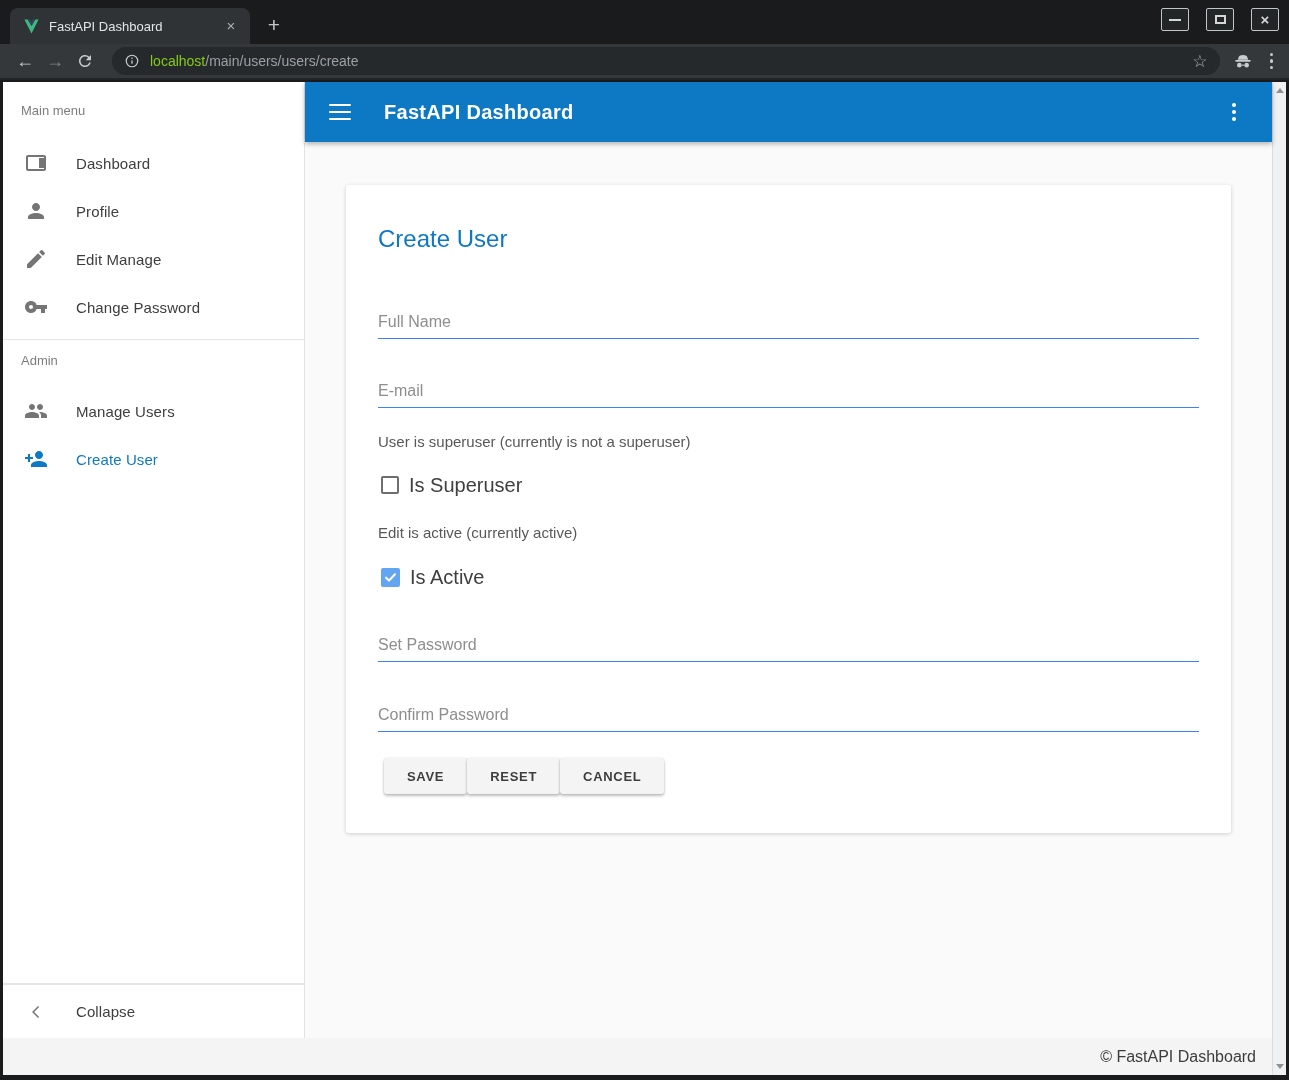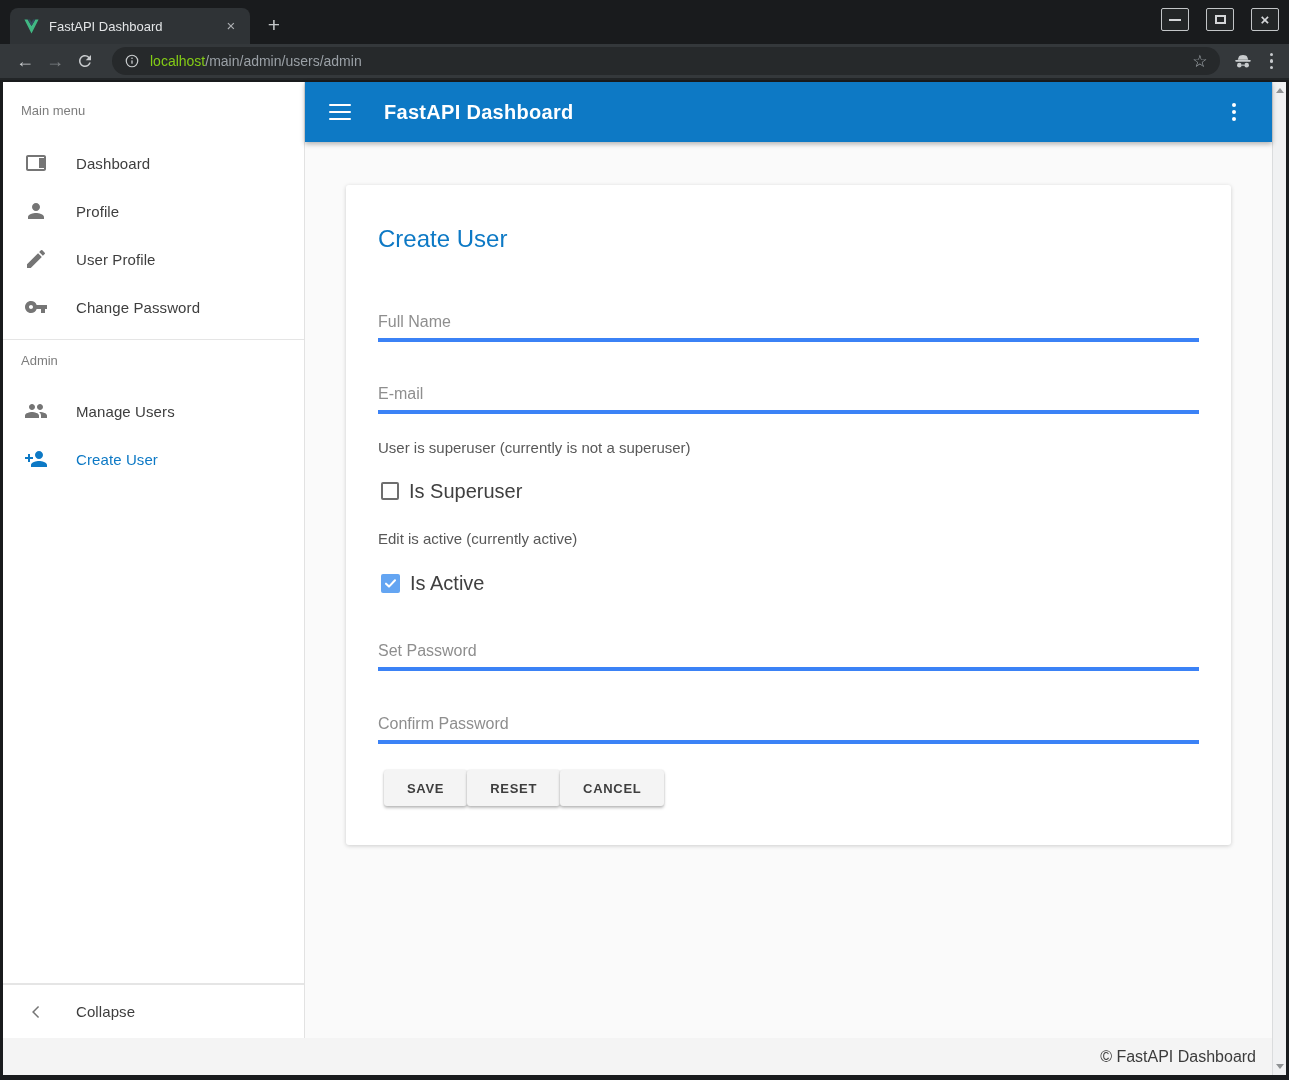--- a/index.html
+++ b/index.html
@@ -77,21 +77,21 @@
   .card-wrap { flex:1; overflow:hidden; }
   .card { width:885px; margin:43px auto 0; background:#fff; border-radius:3px;
     box-shadow:0 1px 4px rgba(0,0,0,.18); padding:40px 32px 39px; }
   .card-title { color:#0d79c5; font-size:24px; font-weight:500; line-height:28px; }
   .field { margin-top:60px; }
   .field.f2 { margin-top:43px; }
   .field.f3 { margin-top:47px; }
   .field.f4 { margin-top:44px; }
   .field input { width:100%; border:none; outline:none; background:transparent;
     font-family:"Liberation Sans",sans-serif; font-size:16px; color:#3e3e3e;
-    padding:0 0 7px 0; border-bottom:4px solid #3b82f6; }
+    padding:0 0 7px 0; border-bottom:1px solid #3b82f6; }
   .field input::placeholder { color:#8e8e8e; opacity:1; }
   .note { margin-top:25px; font-size:15px; color:#585858; line-height:18px; }
   .note.n2 { margin-top:27px; }
   .check-row { margin-top:22px; display:flex; align-items:center; height:24px; cursor:pointer; }
   .check-row.c2 { margin-top:23px; }
   .cbox { width:18px; height:18px; margin-left:3px; border:2px solid #6e6e6e;
     border-radius:2px; flex:none; }
   .cbox.checked { border:none; width:19px; height:19px; background:#64a5f2;
     display:flex; align-items:center; justify-content:center; }
   .cbox.checked svg { width:15px; height:15px; }
@@ -147,21 +147,21 @@
     <span class="nav-btn fwd">→</span>
     <svg class="reload-icon" viewBox="0 0 24 24" fill="#c9ccce">
       <path d="M17.65 6.35A7.95 7.95 0 0 0 12 4c-4.42 0-7.99 3.58-7.99 8s3.57 8 7.99 8c3.73 0 6.84-2.55 7.73-6h-2.08A5.99 5.99 0 0 1 12 18c-3.31 0-6-2.69-6-6s2.69-6 6-6c1.66 0 3.14.69 4.22 1.78L13 11h7V4l-2.35 2.35z"></path>
     </svg>
     <div class="omnibox">
       <svg class="info-icon" viewBox="0 0 24 24">
         <circle cx="12" cy="12" r="8.6" fill="none" stroke="#c9ccce" stroke-width="1.8"></circle>
         <rect x="11" y="10.7" width="2" height="5.6" rx="1" fill="#c9ccce"></rect>
         <circle cx="12" cy="7.9" r="1.2" fill="#c9ccce"></circle>
       </svg>
-      <span class="url"><span class="host">localhost</span><span class="path">/main/admin/users/admin</span></span>
+      <span class="url"><span class="host">localhost</span><span class="path">/main/users/users/create</span></span>
       <span class="star">☆</span>
     </div>
     <svg class="incog-icon" viewBox="0 0 24 24" fill="#c9ccce">
       <path d="M12 5.5c-2.4 0-4.1.9-4.5 1.8L6.2 10.5h11.6l-1.3-3.2C16.1 6.4 14.4 5.5 12 5.5z"></path>
       <rect x="3.5" y="11" width="17" height="1.7" rx=".85"></rect>
       <circle cx="8" cy="16.5" r="2.5"></circle>
         <circle cx="16" cy="16.5" r="2.5"></circle>
       <rect x="10.4" y="15.9" width="3.2" height="1.2"></rect>
     </svg>
     <div class="kebab">
@@ -198,21 +198,21 @@
             </span>
             <span class="nav-label">Profile</span>
           </div>
 
           <div class="nav-item">
             <span class="nav-ic">
               <svg viewBox="0 0 24 24" fill="#757575">
                   <path d="M3 17.25V21h3.75L17.81 9.94l-3.75-3.75L3 17.25zM20.71 7.04c.39-.39.39-1.02 0-1.41l-2.34-2.34a.9959.9959 0 0 0-1.41 0l-1.83 1.83 3.75 3.75 1.83-1.83z"></path>
                 </svg>
             </span>
-            <span class="nav-label">User Profile</span>
+            <span class="nav-label">Edit Manage</span>
           </div>
 
           <div class="nav-item">
             <span class="nav-ic">
               <svg viewBox="0 0 24 24" fill="#757575">
                   <path d="M12.65 10A5.99 5.99 0 0 0 7 6c-3.31 0-6 2.69-6 6s2.69 6 6 6a5.99 5.99 0 0 0 5.65-4H17v4h4v-4h2v-4H12.65zM7 14c-1.1 0-2-.9-2-2s.9-2 2-2 2 .9 2 2-.9 2-2 2z"></path>
                 </svg>
             </span>
             <span class="nav-label">Change Password</span>
           </div>

